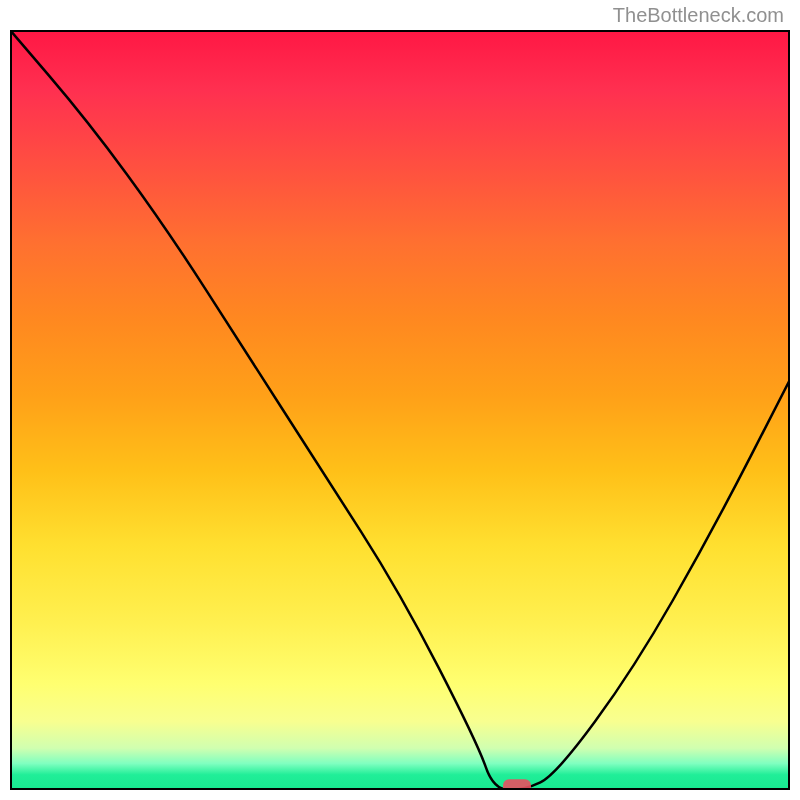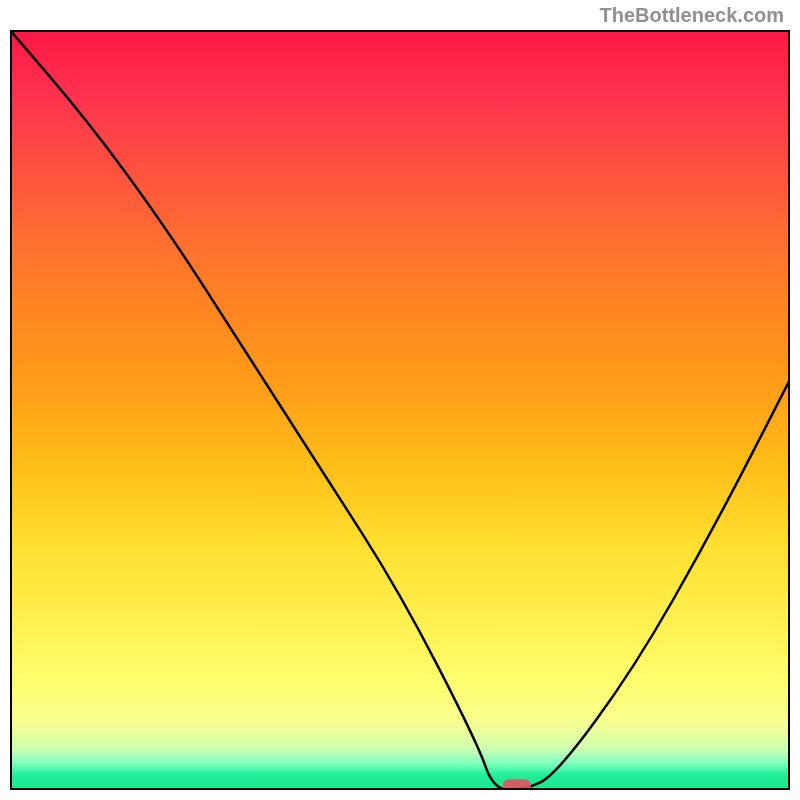--- a/index.html
+++ b/index.html
@@ -9,21 +9,21 @@
     background: #ffffff;
     position: relative;
     font-family: Arial, sans-serif;
   }
   .watermark {
     position: absolute;
     top: 4px;
     right: 16px;
     font-size: 20px;
     color: #909090;
-    font-weight: bold;
+    font-weight: normal;
     z-index: 10;
   }
   .chart-container {
     position: absolute;
     top: 30px;
     left: 10px;
     width: 780px;
     height: 760px;
   }
   .plot-area {

